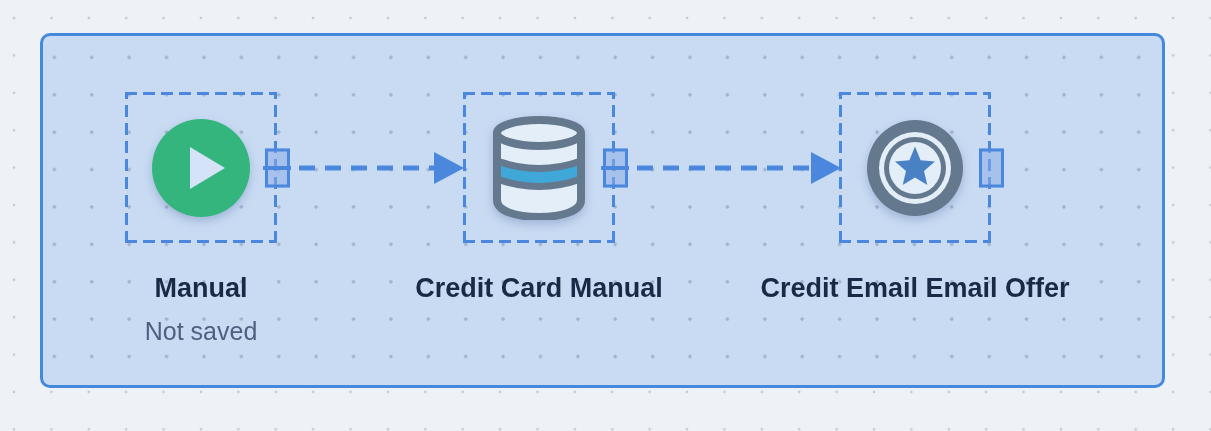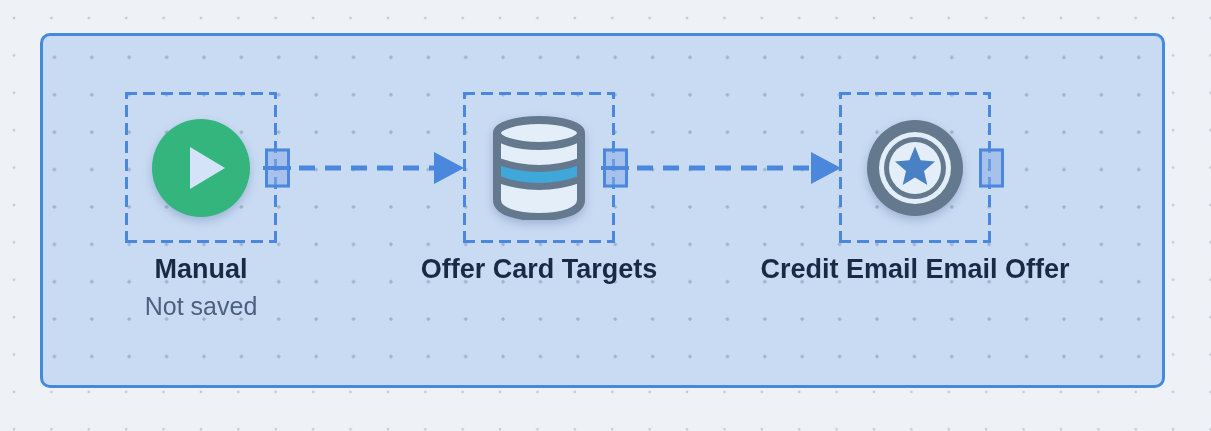--- a/index.html
+++ b/index.html
@@ -48,25 +48,25 @@
   .icon-wrap{filter:drop-shadow(0 4px 5px rgba(80,110,160,.35));line-height:0;}
   .circle-green{
     width:98px;height:98px;border-radius:50%;background:var(--green);
     display:flex;align-items:center;justify-content:center;
   }
   .port{
     position:absolute;right:-13px;top:50%;transform:translateY(-50%);
     width:25px;height:39px;border:3px solid var(--dash);background:var(--port-fill);
   }
   .node-label{
-    position:absolute;top:161px;left:50%;transform:translateX(-50%);
+    position:absolute;top:180px;left:50%;transform:translateX(-50%);
     text-align:center;white-space:nowrap;
   }
   .node-title{font-size:27px;font-weight:700;color:var(--title);line-height:32px;}
-  .node-subtitle{font-size:25px;font-weight:400;color:var(--subtitle);line-height:29px;margin-top:7px;}
+  .node-subtitle{font-size:25px;font-weight:400;color:var(--subtitle);line-height:29px;margin-top:13px;}
   svg.connectors{position:absolute;left:0;top:0;pointer-events:none;}
   .conn-line{stroke:var(--dash);stroke-width:5;}
   .conn-stub{stroke:var(--dash);stroke-width:4;}
   .conn-head{fill:var(--dash);}
 </style>
 </head>
 <body>
 
 <div class="screen">
 
@@ -96,21 +96,21 @@
           <path d="M5,17 V84 C5,95 24,101 47,101 C70,101 89,95 89,84 V17" fill="#e3eef9" stroke="#64798e" stroke-width="8" stroke-linejoin="round"></path>
           <path d="M9,47 q38,15 76,0 v17 q-38,15 -76,0 z" fill="#3fa8d9"></path>
           <path d="M5,45 q42,15 84,0" fill="none" stroke="#64798e" stroke-width="7"></path>
           <path d="M5,63 q42,15 84,0" fill="none" stroke="#64798e" stroke-width="7"></path>
           <ellipse cx="47" cy="17" rx="42" ry="13" fill="#e3eef9" stroke="#64798e" stroke-width="8"></ellipse>
         </svg>
       </div>
       <div class="port"></div>
     </div>
     <div class="node-label">
-      <div class="node-title">Offer Card Targets</div>
+      <div class="node-title">Credit Card Manual</div>
     </div>
   </div>
 
   <div class="node" style="left:839px">
     <div class="node-box">
       <div class="icon-wrap">
         <svg width="100" height="100" viewBox="0 0 100 100">
           <circle cx="50" cy="50" r="48" fill="#64798e"></circle>
           <circle cx="50" cy="50" r="36" fill="#e3eef9"></circle>
           <circle cx="50" cy="50" r="31" fill="#64798e"></circle>

